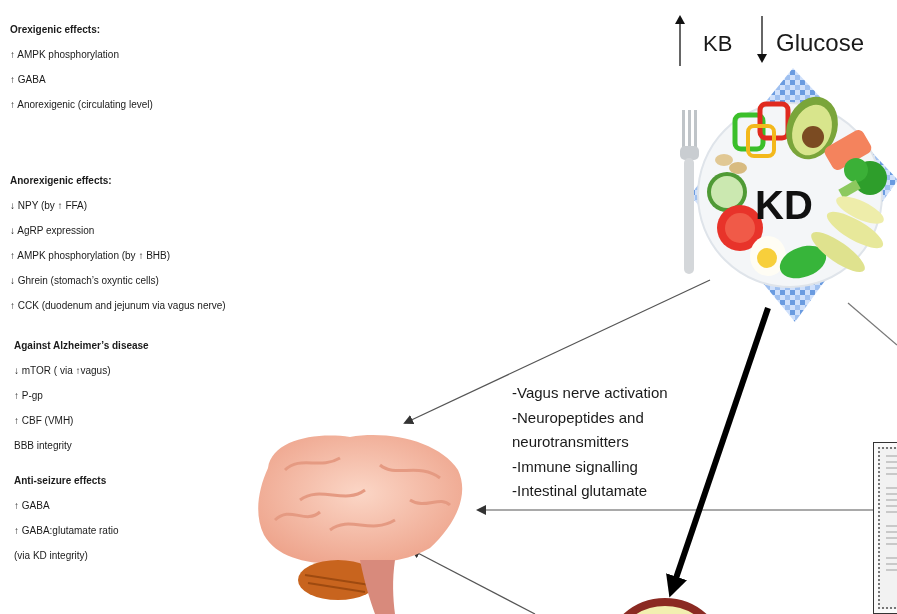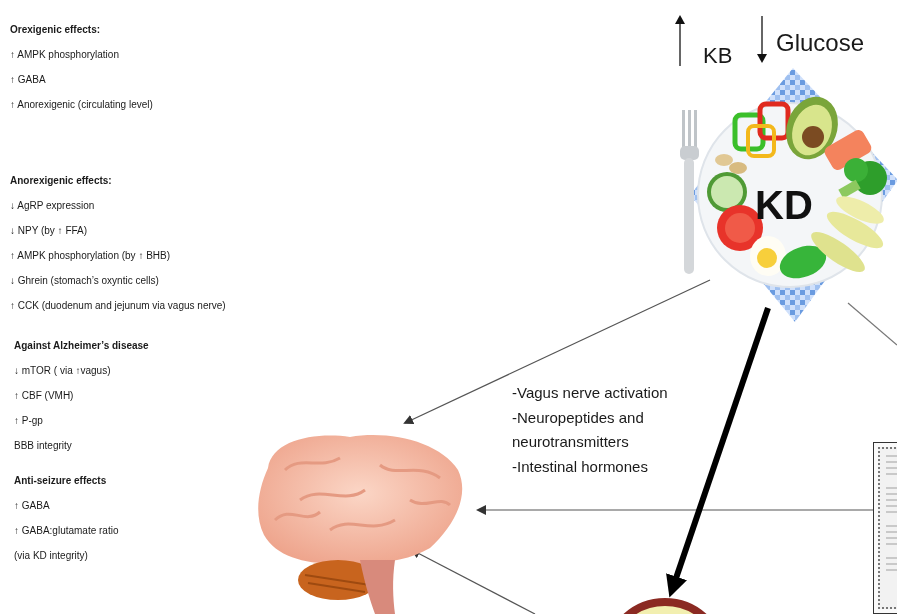--- a/index.html
+++ b/index.html
@@ -114,59 +114,60 @@
     <ellipse cx="338" cy="580" rx="40" ry="20" fill="#c8641e"></ellipse>
     <path d="M305,575 L370,585 M308,583 L365,592" stroke="#9e4a10" stroke-width="2"></path>
     <path d="M360,560 C365,585 370,600 375,614 L395,614 C393,598 392,580 395,560 z" fill="#d88a7c"></path>
   </g>
 
   <g>
     <circle cx="665" cy="660" r="58" fill="#f2efb0" stroke="#8b2a22" stroke-width="8"></circle>
   </g>
 </svg>
 
-<span class="ind-label" style="left:703px; top:43px;">KB</span>
+<span class="ind-label" style="left:703px; top:31px;">KB</span>
 <span class="ind-label" style="left:776px; top:29px; font-size:24px;">Glucose</span>
 
 <div class="block" id="orex">
   <div class="row h">Orexigenic effects:</div>
   <div class="row">↑ AMPK phosphorylation</div>
   <div class="row">↑ GABA</div>
   <div class="row">↑ Anorexigenic (circulating level)</div>
 </div>
 
 <div class="block" id="anorex">
   <div class="row h">Anorexigenic effects:</div>
+  <div class="row">↓ NPY (by ↑ FFA)</div>
   <div class="row">↓ AgRP expression</div>
-  <div class="row">↓ NPY (by ↑ FFA)</div>
   <div class="row">↑ AMPK phosphorylation (by ↑ BHB)</div>
   <div class="row">↓ Ghrein (stomach’s oxyntic cells)</div>
   <div class="row">↑ CCK (duodenum and jejunum via vagus nerve)</div>
 </div>
 
 <div class="block" id="alz">
   <div class="row h">Against Alzheimer’s disease</div>
   <div class="row">↓ mTOR ( via ↑vagus)</div>
+  <div class="row">↑ P-gp</div>
   <div class="row">↑ CBF (VMH)</div>
-  <div class="row">↑ P-gp</div>
   <div class="row">BBB integrity</div>
 </div>
 
 <div class="block" id="seiz">
   <div class="row h">Anti-seizure effects</div>
   <div class="row">↑ GABA</div>
   <div class="row">↑ GABA:glutamate ratio</div>
   <div class="row">(via KD integrity)</div>
 </div>
 
 <div class="block" id="mech">
   <div class="row">-Vagus nerve activation</div>
   <div class="row">-Neuropeptides and</div>
   <div class="row">neurotransmitters</div>
-  <div class="row">-Intestinal hormones</div>
+  <div class="row">-Immune signalling</div>
+  <div class="row">-Intestinal glutamate</div>
 </div>
 
 <div class="block" id="scfa">
   <div class="row" style="white-space:pre;margin-top:44px;">↓ ↑  SCFAs</div>
   <div class="row">↑ H₂S</div>
 </div>
 
 <div id="thumb">
   <div class="inner">
     <div class="ln" style="top:6px"></div>

